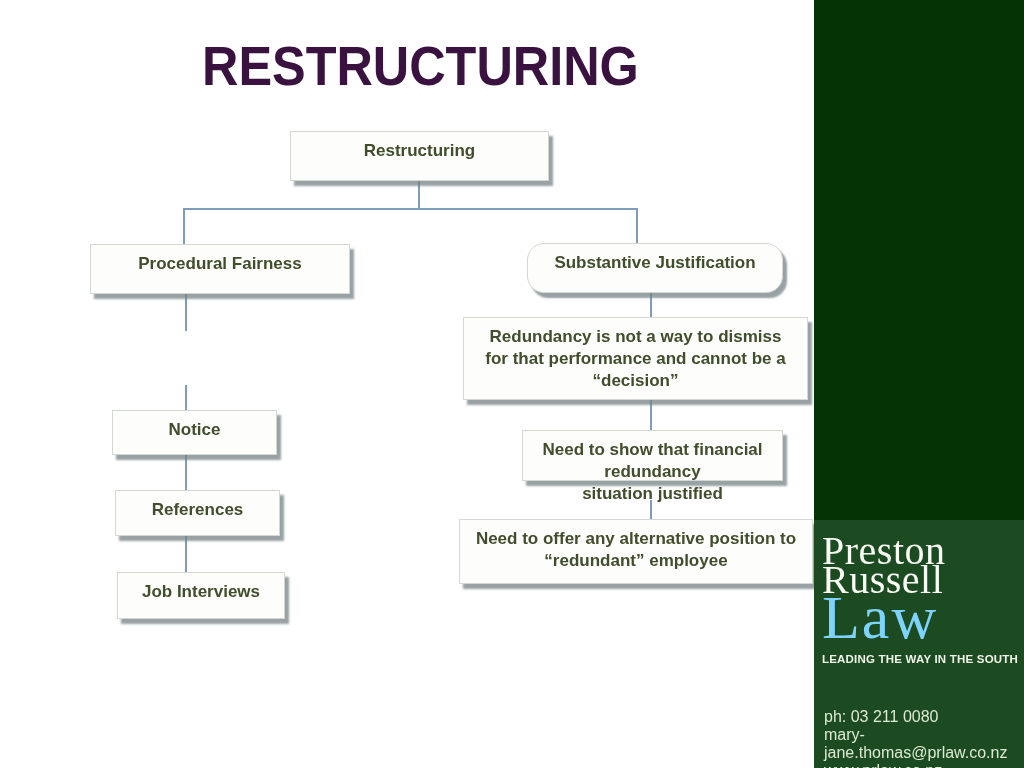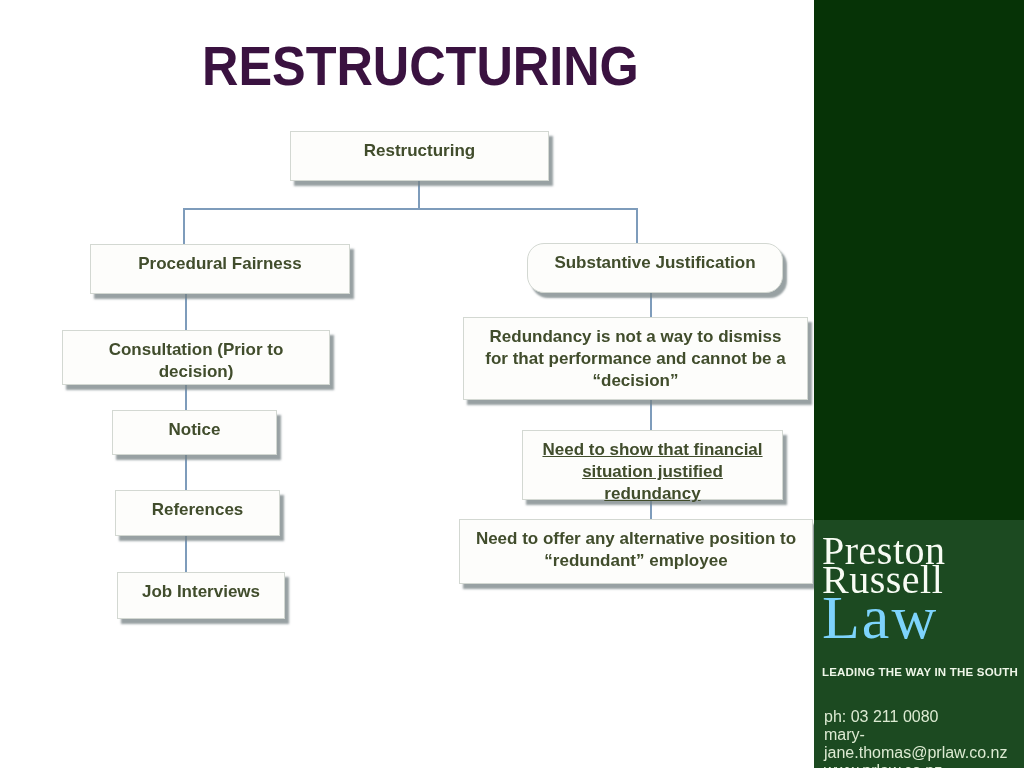--- a/index.html
+++ b/index.html
@@ -24,21 +24,21 @@
   }
   .nl{display:block;white-space:nowrap;}
   .n0{left:290px;top:131px;width:259px;height:50px;}
   .n1{left:62px; top:244px;width:260px;height:50px;margin-left:28px;}
   .n2{left:62px; top:330px;width:268px;height:55px;}
   .n3{left:112px;top:410px;width:165px;height:45px;}
   .n4{left:115px;top:490px;width:165px;height:46px;}
   .n5{left:117px;top:572px;width:168px;height:47px;}
   .n6{left:527px;top:243px;width:256px;height:50px;border-radius:17px;}
   .n7{left:463px;top:317px;width:345px;height:83px;}
-  .n8{left:522px;top:430px;width:261px;height:70px;text-decoration:underline;}
+  .n8{left:522px;top:430px;width:261px;height:51px;}
   .n9{left:459px;top:519px;width:354px;height:65px;}
   
   .vline{position:absolute;width:1.5px;background:#7e9cbb;}
   .hline{position:absolute;height:1.5px;background:#7e9cbb;}
   .c-root-stem{left:418px;top:181px;height:28px;}
   .c-split{left:183px;top:208px;width:454px;}
   .c-left-drop{left:183px;top:208px;height:37px;}
   .c-right-drop{left:636px;top:208px;height:36px;}
   .c-l1{left:185px;top:294px;height:37px;}
   .c-l2{left:185px;top:385px;height:26px;}
@@ -57,21 +57,21 @@
   }
   .logo-name{
     font-family:"Liberation Serif",serif;color:#f8fcf4;
     font-size:40px;line-height:29px;letter-spacing:0.5px;
   }
   .logo-law{
     font-family:"Liberation Serif",serif;color:#7dd3fc;
     font-size:62px;line-height:46px;letter-spacing:2px;
   }
   .tagline{
-    margin-top:26px;color:#eef6e8;font-size:11.5px;letter-spacing:0.2px;
+    margin-top:13px;color:#eef6e8;font-size:11.5px;letter-spacing:0.2px;
     font-weight:bold;white-space:nowrap;
   }
   .contact{
     position:absolute;left:10px;top:188px;color:#dcead2;
     font-size:16px;line-height:18px;
   }
 </style>
 </head>
 <body>
 
@@ -94,24 +94,20 @@
   <div class="vline c-r3"></div>
 
   <div class="node n0">
     <span class="nl">Restructuring</span>
   </div>
 
   <div class="node n1">
     <span class="nl">Procedural Fairness</span>
   </div>
 
-  <div class="node n2">
-    <span class="nl">Consultation (Prior to</span>
-    <span class="nl">decision)</span>
-  </div>
 
   <div class="node n3">
     <span class="nl">Notice</span>
   </div>
 
   <div class="node n4">
     <span class="nl">References</span>
   </div>
 
   <div class="node n5">
@@ -123,22 +119,22 @@
   </div>
 
   <div class="node n7">
     <span class="nl">Redundancy is not a way to dismiss</span>
     <span class="nl">for that performance and cannot be a</span>
     <span class="nl">“decision”</span>
   </div>
 
   <div class="node n8">
     <span class="nl">Need to show that financial</span>
+    <span class="nl">redundancy</span>
     <span class="nl">situation justified</span>
-    <span class="nl">redundancy</span>
   </div>
 
   <div class="node n9">
     <span class="nl">Need to offer any alternative position to</span>
     <span class="nl">“redundant” employee</span>
   </div>
 
   <aside class="sidebar">
     <div class="logo-block">
       <div class="logo-name">Preston</div>

